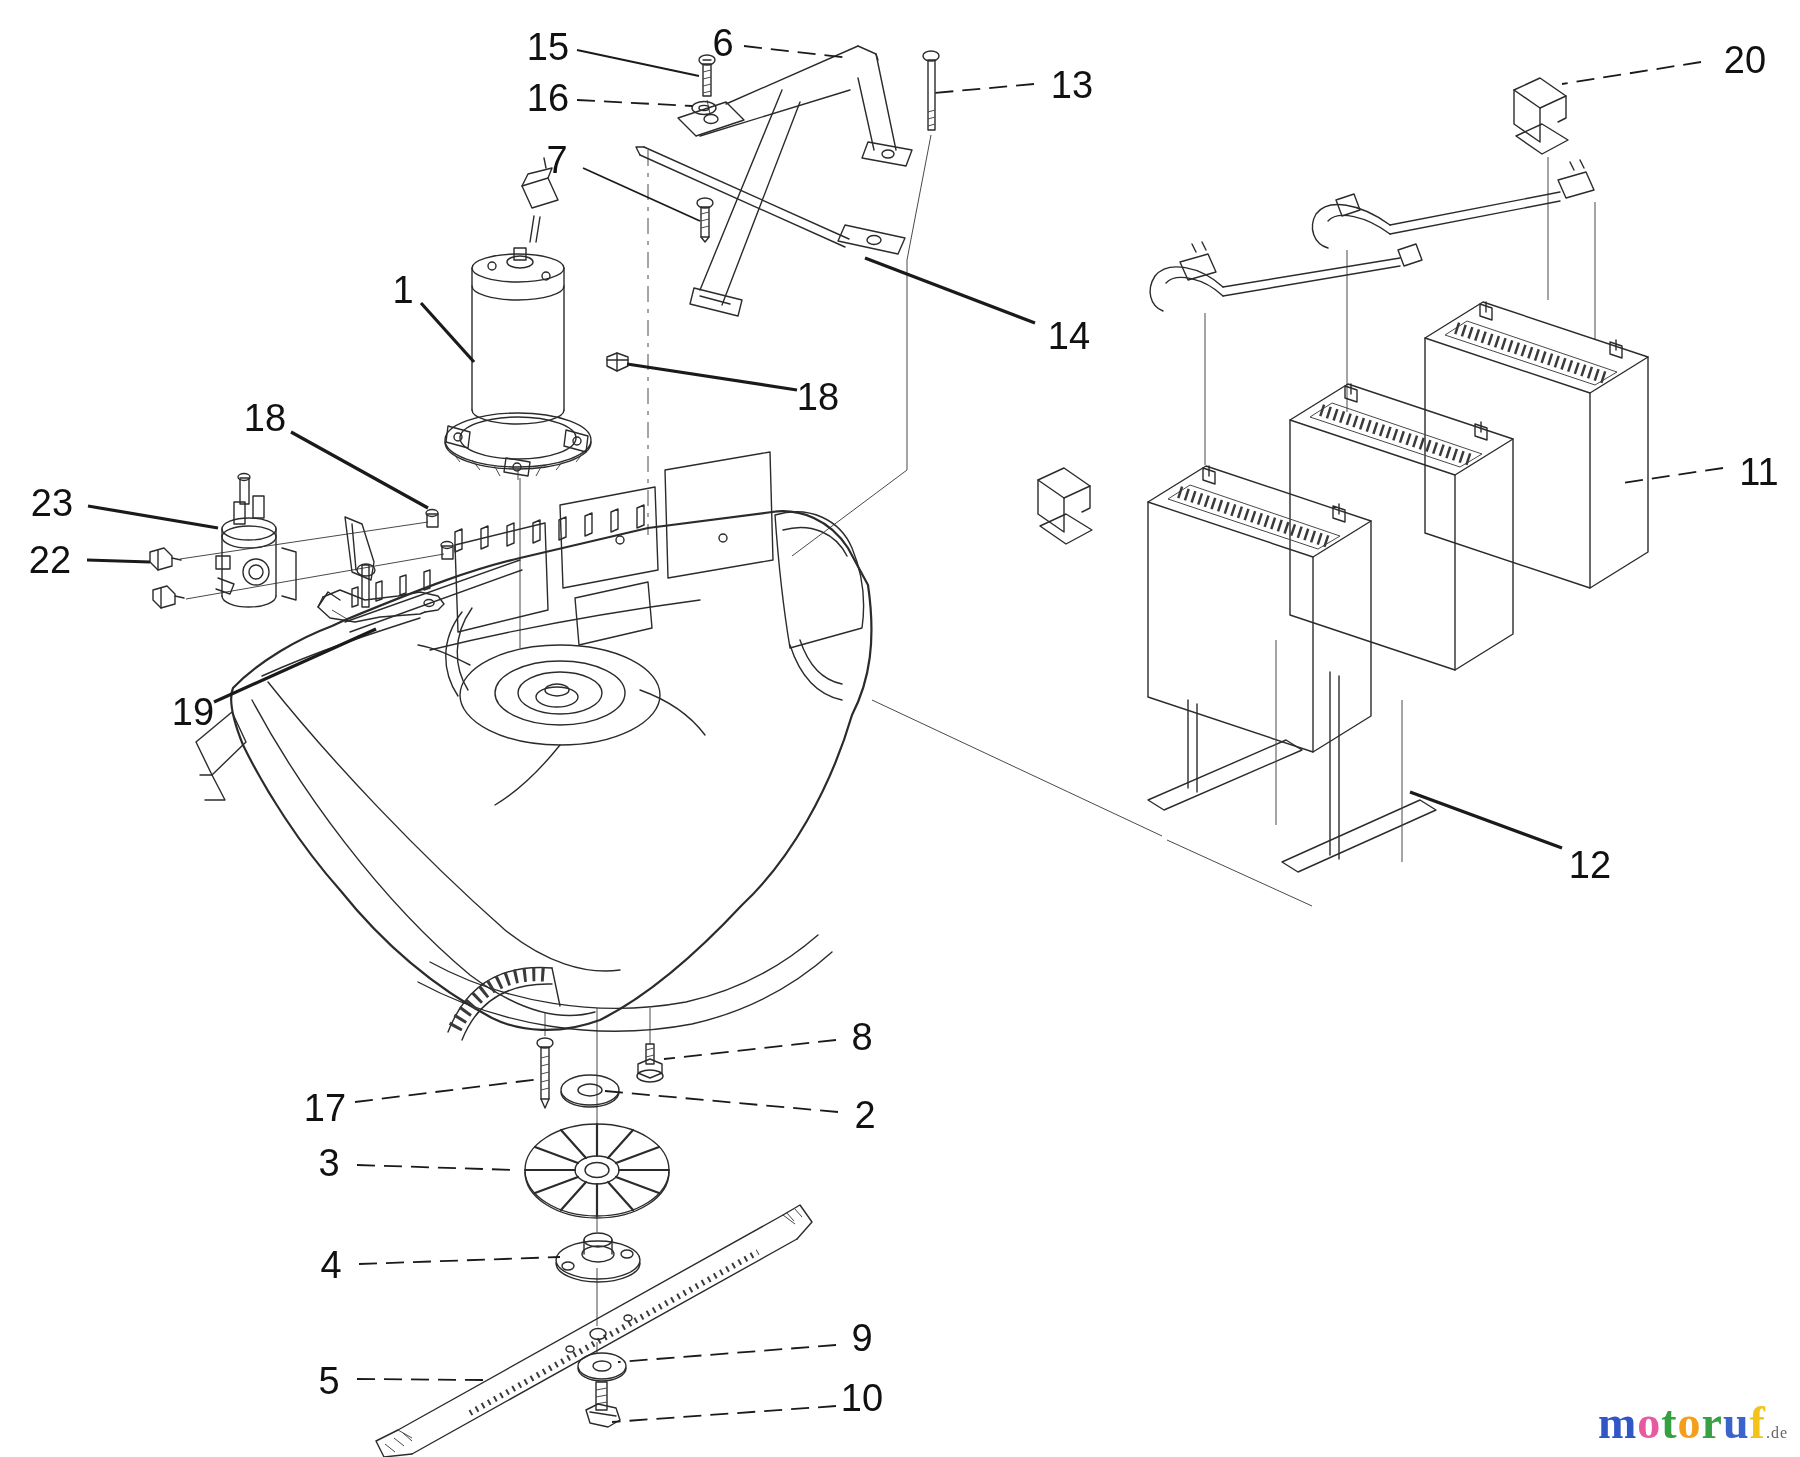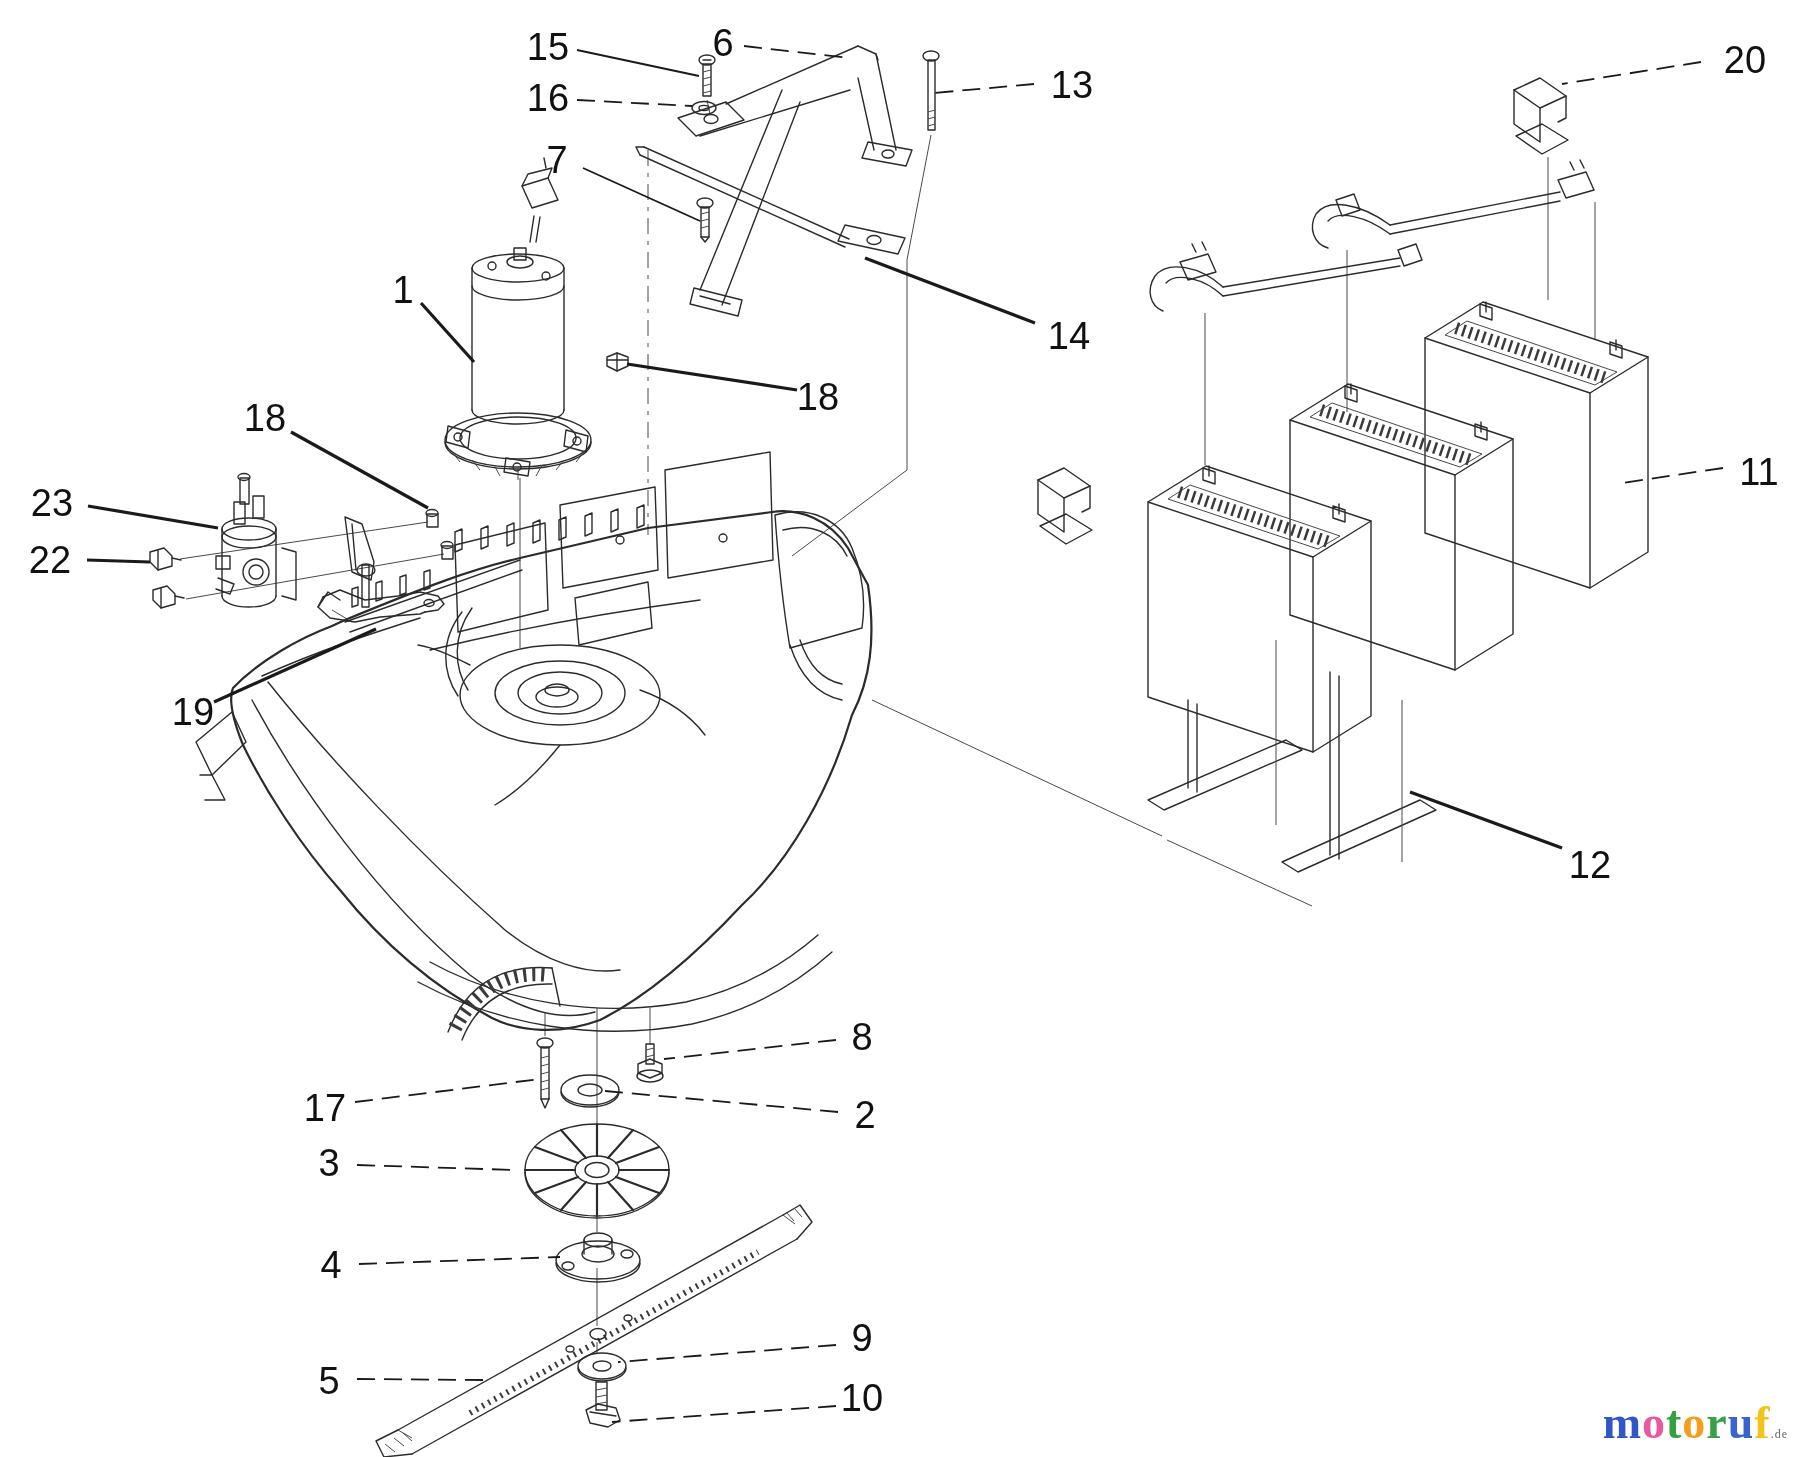--- a/index.html
+++ b/index.html
@@ -5,21 +5,21 @@
   html,body{margin:0;padding:0;background:#ffffff;}
   body{width:1800px;height:1457px;position:relative;font-family:"Liberation Sans",sans-serif;}
   #stage{position:absolute;inset:0;text-align:right;}
   svg{position:absolute;left:0;top:0;}
   .ln{stroke:#2b2b2b;stroke-width:1.4;fill:none;stroke-linejoin:round;stroke-linecap:round;}
   .ln2{stroke:#2b2b2b;stroke-width:2.2;fill:none;stroke-linejoin:round;stroke-linecap:round;}
   .thin{stroke:#4a4a4a;stroke-width:1;fill:none;}
   .callout-text{font-family:"Liberation Sans",sans-serif;font-size:38px;fill:#111;}
   #watermark{position:absolute;right:12px;bottom:8px;font-family:"Liberation Serif",serif;
              font-weight:bold;font-size:46px;letter-spacing:1px;white-space:nowrap;}
-  #watermark .suffix{font-size:12px;font-weight:normal;}
+  #watermark .suffix{font-size:16px;font-weight:normal;}
 </style>
 </head>
 <body>
 
 <div id="stage">
 <svg width="1800" height="1457" viewBox="0 0 1800 1457">
 
   <defs>
 
     <g id="battery-sym">

